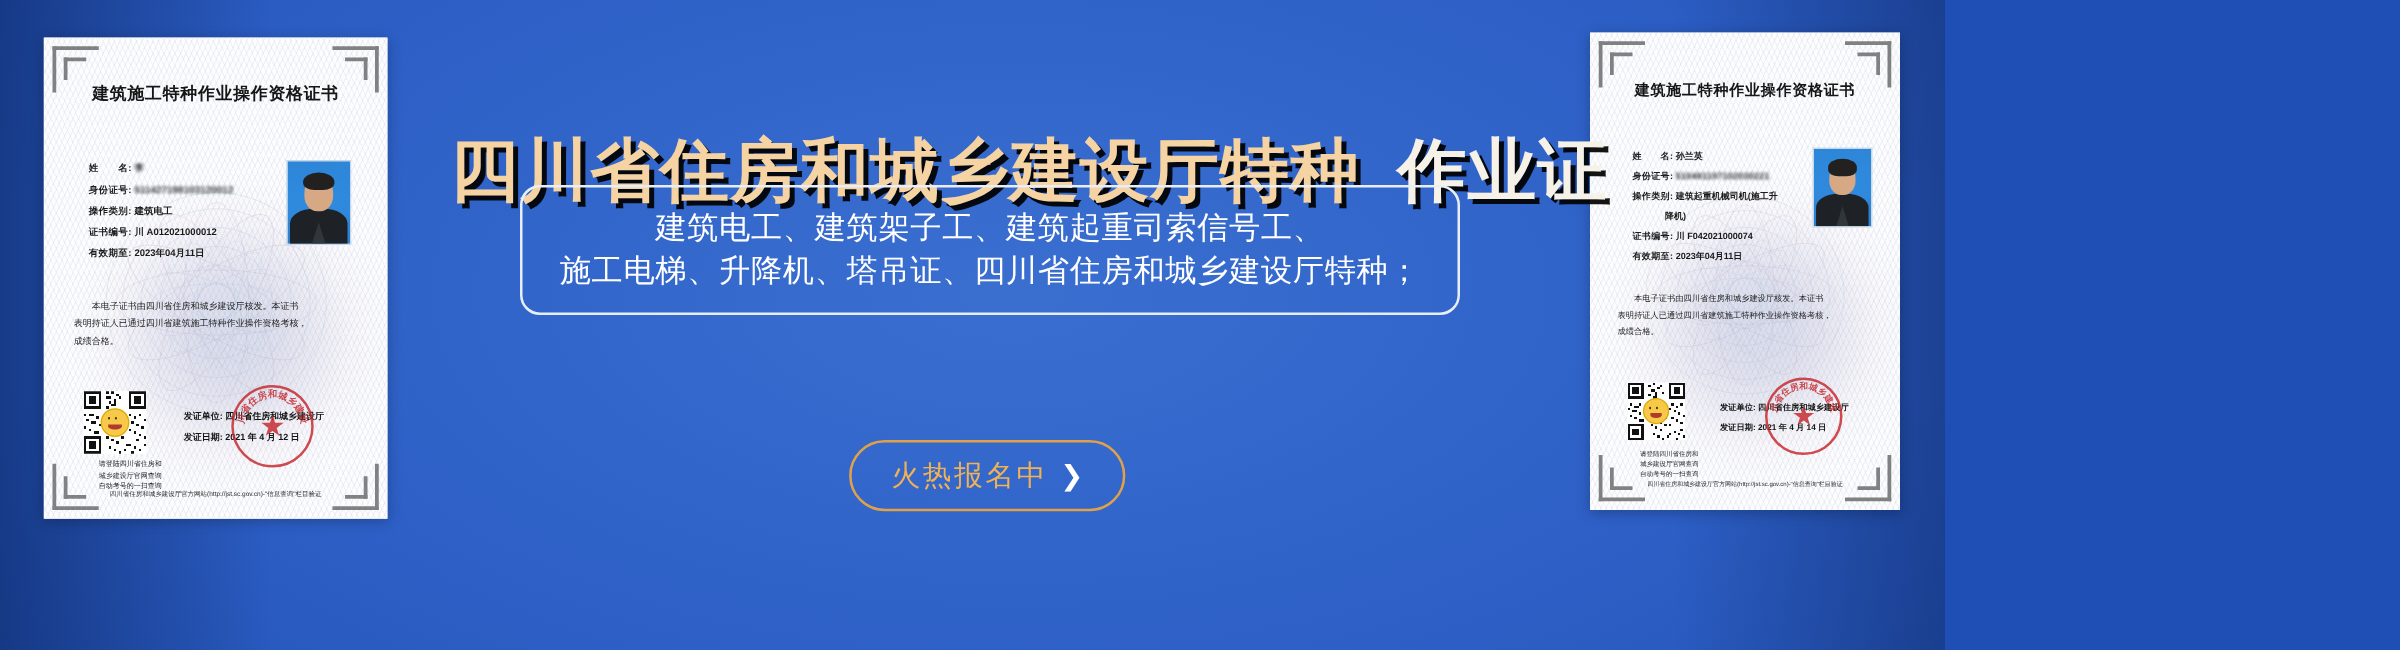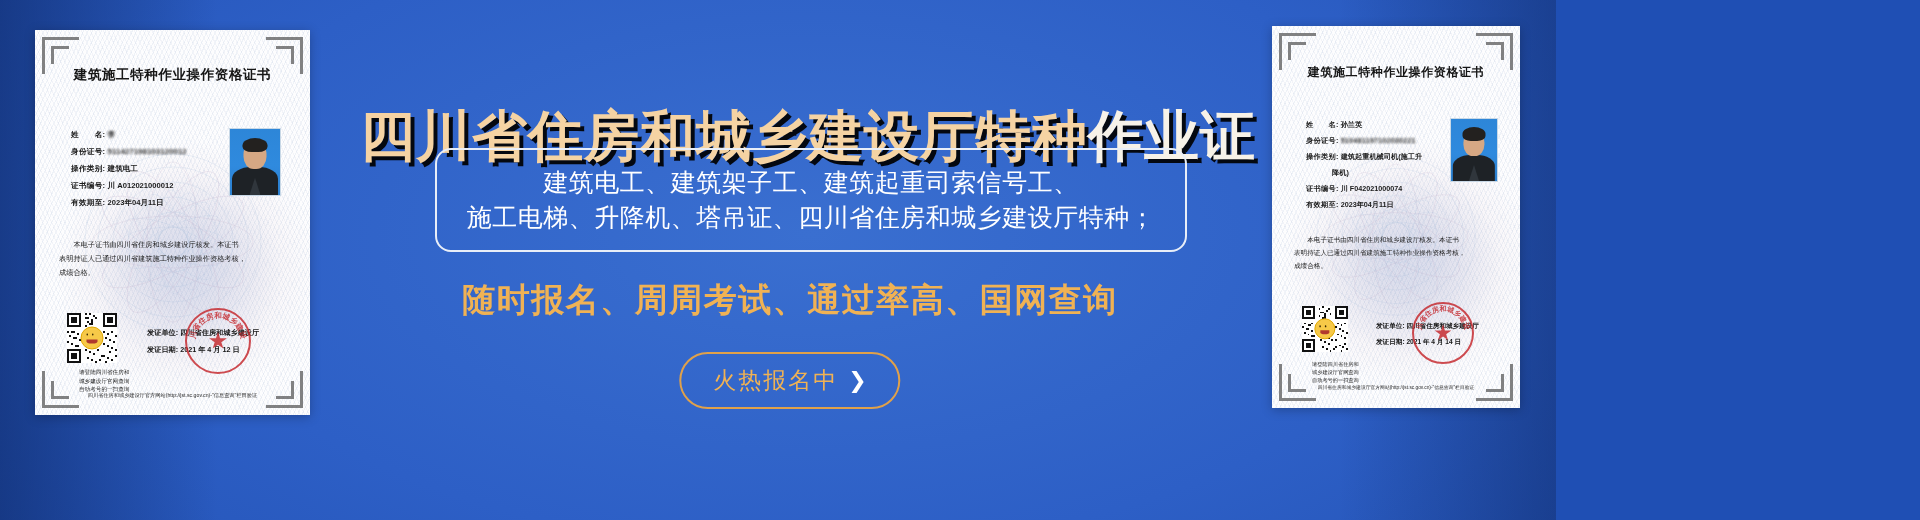--- a/index.html
+++ b/index.html
@@ -138,28 +138,27 @@
     position:absolute;left:360px;top:0;width:860px;height:520px;
   }
   #headline{
     position:absolute;left:0;right:0;top:72px;text-align:center;
     font-size:55px;font-weight:900;line-height:1;
     letter-spacing:1px;white-space:nowrap;
     font-family:"Liberation Sans","DejaVu Sans",sans-serif;
     text-shadow:4px 4px 0 rgba(0,0,0,.92);
   }
   #headline .part-a{color:#f5d3a3;}
-  #headline .part-b{color:#f7f2e8;}
+  #headline .part-b{color:#f7f2e8;margin-left:30px;}
 
   #infobox{
     position:absolute;left:56px;top:148px;width:748px;height:100px;
     border:2px solid #e8eef8;border-radius:16px;
     display:flex;flex-direction:column;align-items:center;justify-content:center;
     gap:10px;
-    margin-left:19px;
   }
   #infobox .line{
     color:#ffffff;font-size:25px;line-height:1;letter-spacing:.5px;white-space:nowrap;
   }
 
   #tagline{
     position:absolute;left:0;right:0;top:278px;text-align:center;
     color:#f0b254;font-size:33px;font-weight:700;letter-spacing:1.5px;
     white-space:nowrap;
   }
@@ -536,21 +535,20 @@
 
     <h1 id="headline">
       <span class="part-a">四川省住房和城乡建设厅特种</span><span class="part-b">作业证</span>
     </h1>
 
     <div id="infobox">
       <div class="line">建筑电工、建筑架子工、建筑起重司索信号工、</div>
       <div class="line">施工电梯、升降机、塔吊证、四川省住房和城乡建设厅特种；</div>
     </div>
 
-    <div id="tagline">随时报名、周周考试、通过率高、国网查询</div>
 
     <div id="cta">
       <span class="cta-label">火热报名中</span>
       <span class="cta-arrow">❯</span>
     </div>
 
   </div>
 </div>
 
 </body></html>

